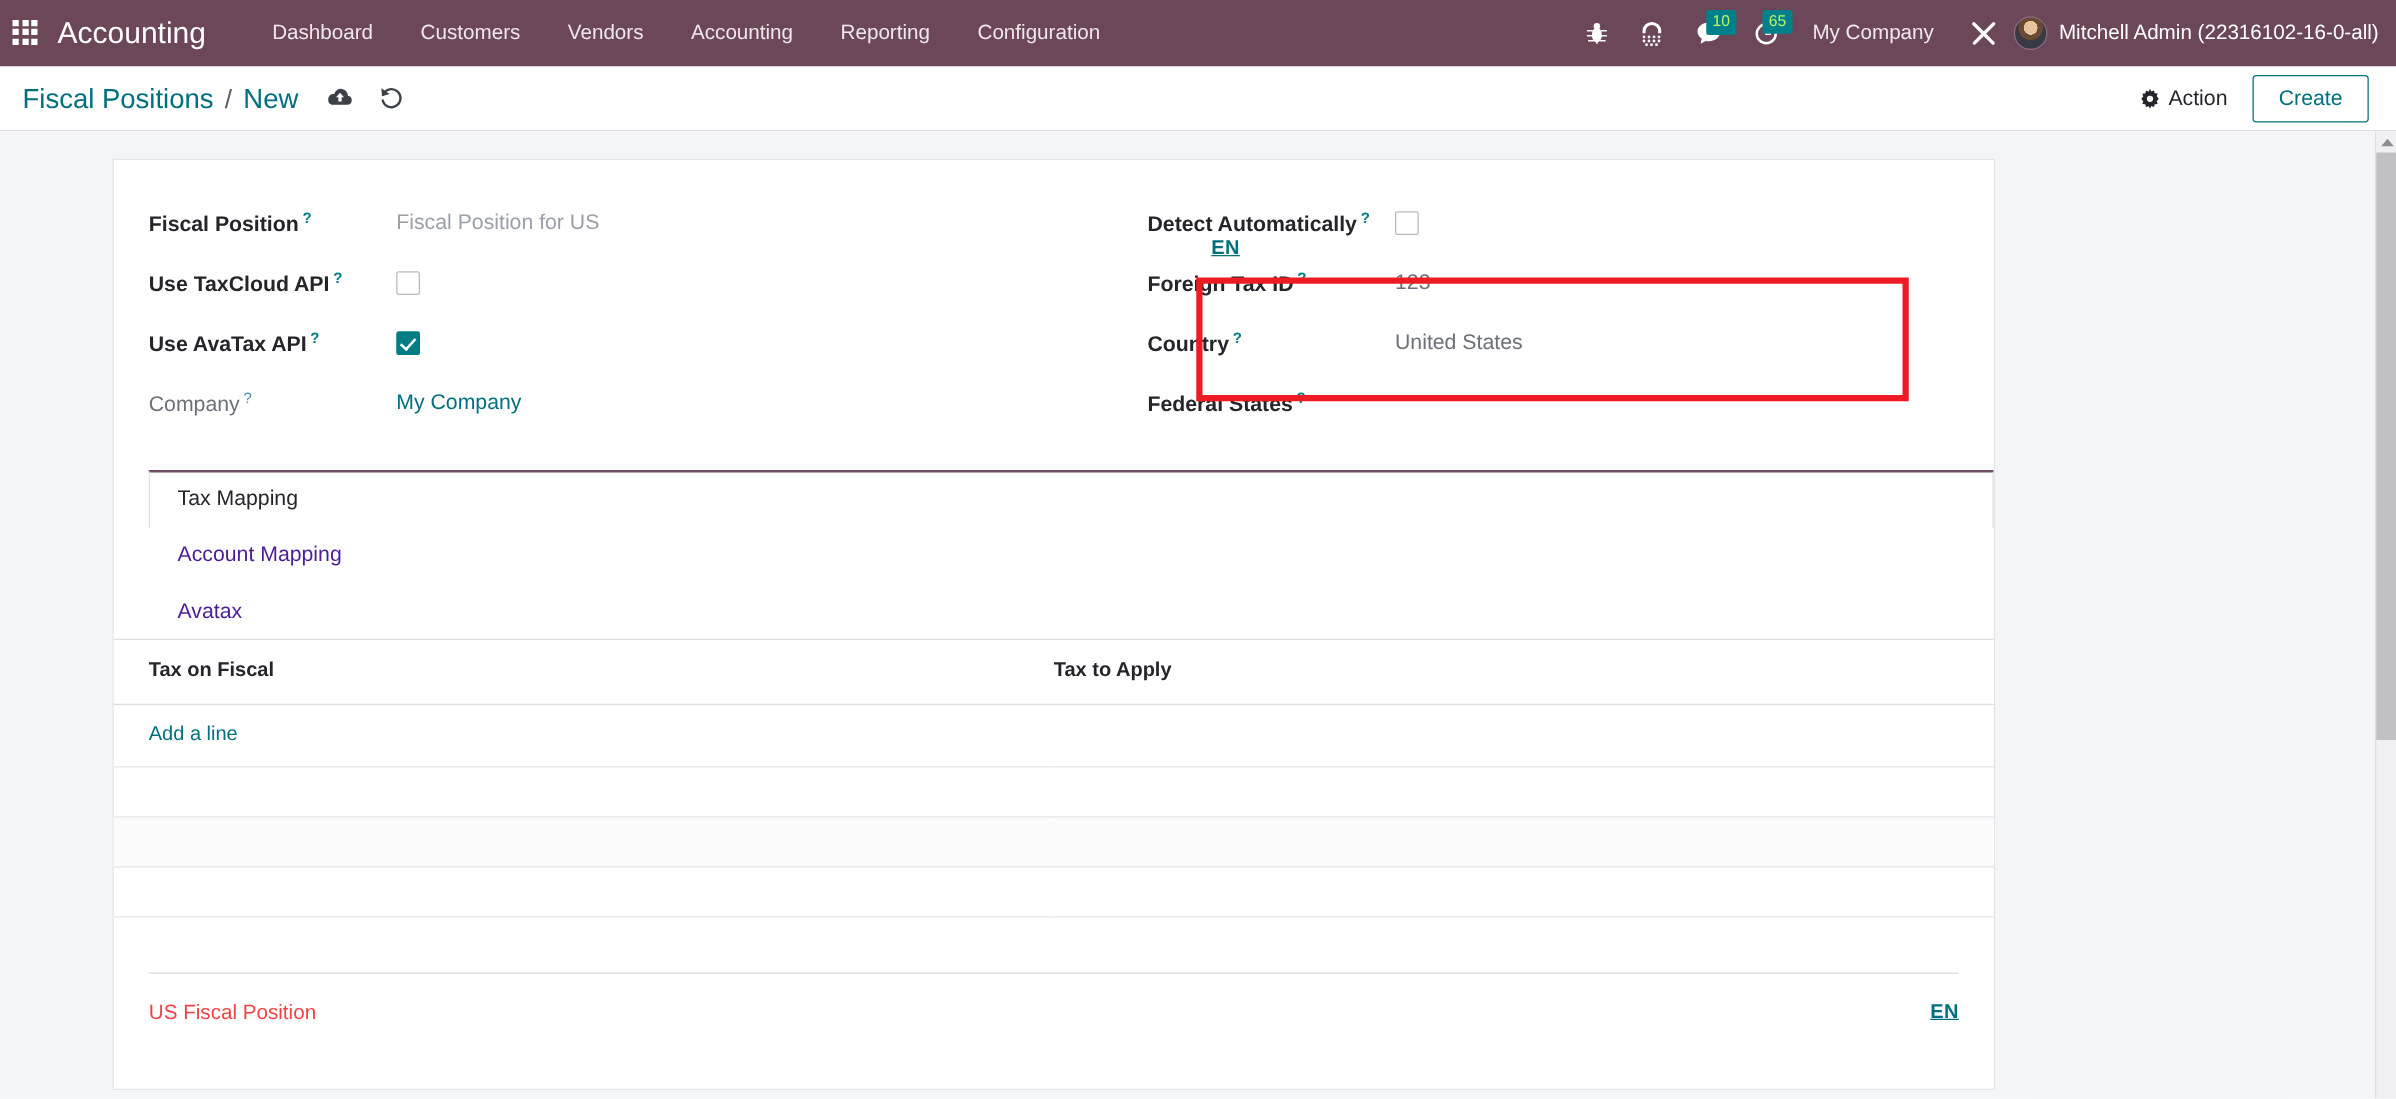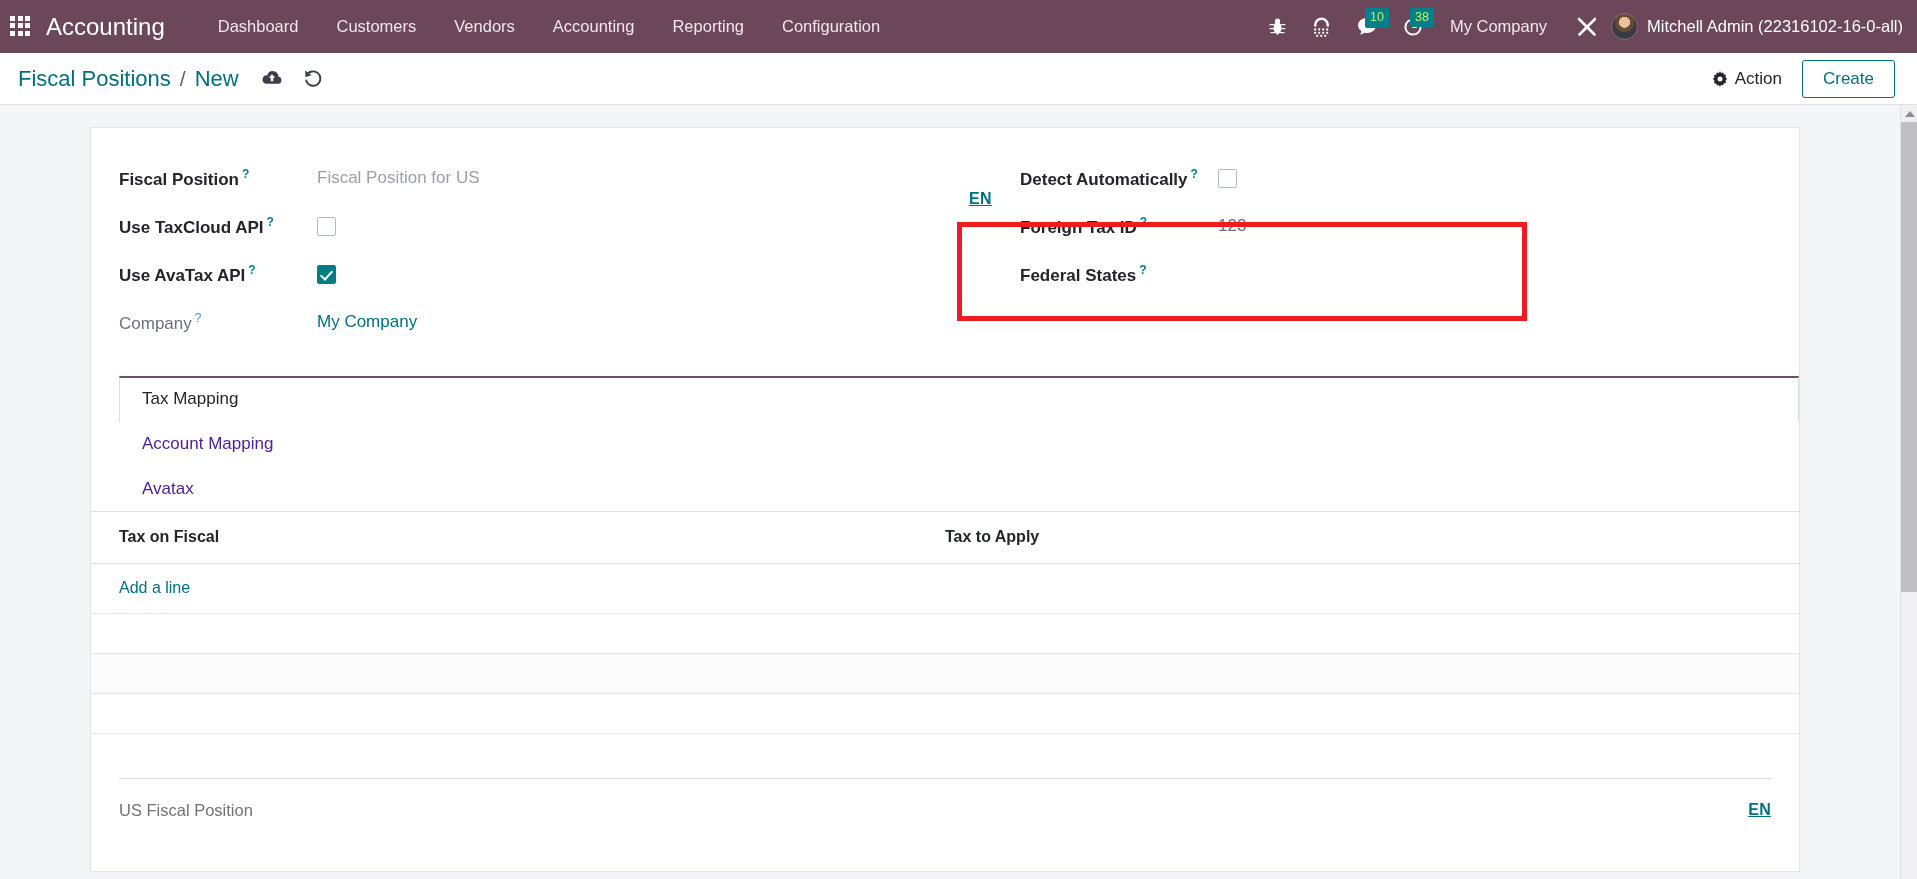--- a/index.html
+++ b/index.html
@@ -118,21 +118,21 @@
 
   
   .view-area {
     position: relative;
     height: 774px;
     background: #f4f5f7;
     overflow: hidden;
   }
   .sheet-wrap { padding: 22px 0 0 90px; }
   .sheet {
-    width: 1710px;
+    width: 1506px;
     background: #ffffff;
     border: 1px solid #e2e4e8;
     min-height: 745px;
     padding: 26px 0 0 0;
   }
 
   
   .form-cols { display: flex; position: relative; }
   .col { width: 50%; }
   .col-left { padding-left: 28px; }
@@ -247,21 +247,21 @@
   .empty-row td { height: 40px; }
 
   
   .notes {
     margin: 44px 28px 0 28px;
     border-top: 1px solid #d9dbe0;
     padding-top: 22px;
     display: flex;
     align-items: flex-start;
   }
-  .notes-text { font-size: 16.5px; color: #737373; }
+  .notes-text { font-size: 16.5px; color: #ef4444; }
   .notes-lang { margin-left: auto; }
 
   
   .scrollbar {
     position: absolute;
     right: 0; top: 0;
     width: 17px; height: 774px;
     background: #f0f0f2;
     border-left: 1px solid #e0e0e3;
   }
@@ -349,21 +349,21 @@
           <path fill="#fff" d="M10 1C5 1 1 4.2 1 8.2c0 2.3 1.3 4.3 3.4 5.6L3.4 18l4.2-2.3c.8.2 1.6.3 2.4.3 5 0 9-3.2 9-7.2S15 1 10 1z"></path>
         </svg>
       <span class="badge">10</span>
     </div>
     <div class="nav-icon">
       <svg width="19" height="20" viewBox="0 0 19 20">
         <circle cx="9" cy="10" r="7.6" fill="none" stroke="#fff" stroke-width="2"></circle>
         <rect x="8.2" y="4.6" width="1.7" height="6" fill="#fff"></rect>
         <rect x="8.2" y="9.2" width="4.6" height="1.7" fill="#fff"></rect>
       </svg>
-      <span class="badge">38</span>
+      <span class="badge">65</span>
     </div>
     <div class="nav-company">My Company</div>
     <div class="nav-icon">
       <svg width="22" height="22" viewBox="0 0 22 22">
           <g stroke="#fff" stroke-width="2.6" stroke-linecap="round" fill="none">
         <path d="M3 3 L13 13"></path>
             <path d="M19 3 L9 13"></path>
             <path d="M13 13 L18.5 18.5"></path>
             <path d="M9 13 L3.5 18.5"></path>
       </g>
@@ -452,20 +452,26 @@
             <span class="cbox"></span>
           </div>
 
           <div class="f-row">
             <div class="f-label">
               <span>Foreign Tax ID</span><span class="q">?</span>
             </div>
             <div class="f-val grayval">123</div>
           </div>
 
+          <div class="f-row">
+            <div class="f-label">
+              <span>Country</span><span class="q">?</span>
+            </div>
+            <div class="f-val grayval">United States</div>
+          </div>
 
           <div class="f-row">
             <div class="f-label">
               <span>Federal States</span><span class="q">?</span>
             </div>
             <div class="f-val"></div>
           </div>
         </div>
 
         <div class="annotation-box"></div>

